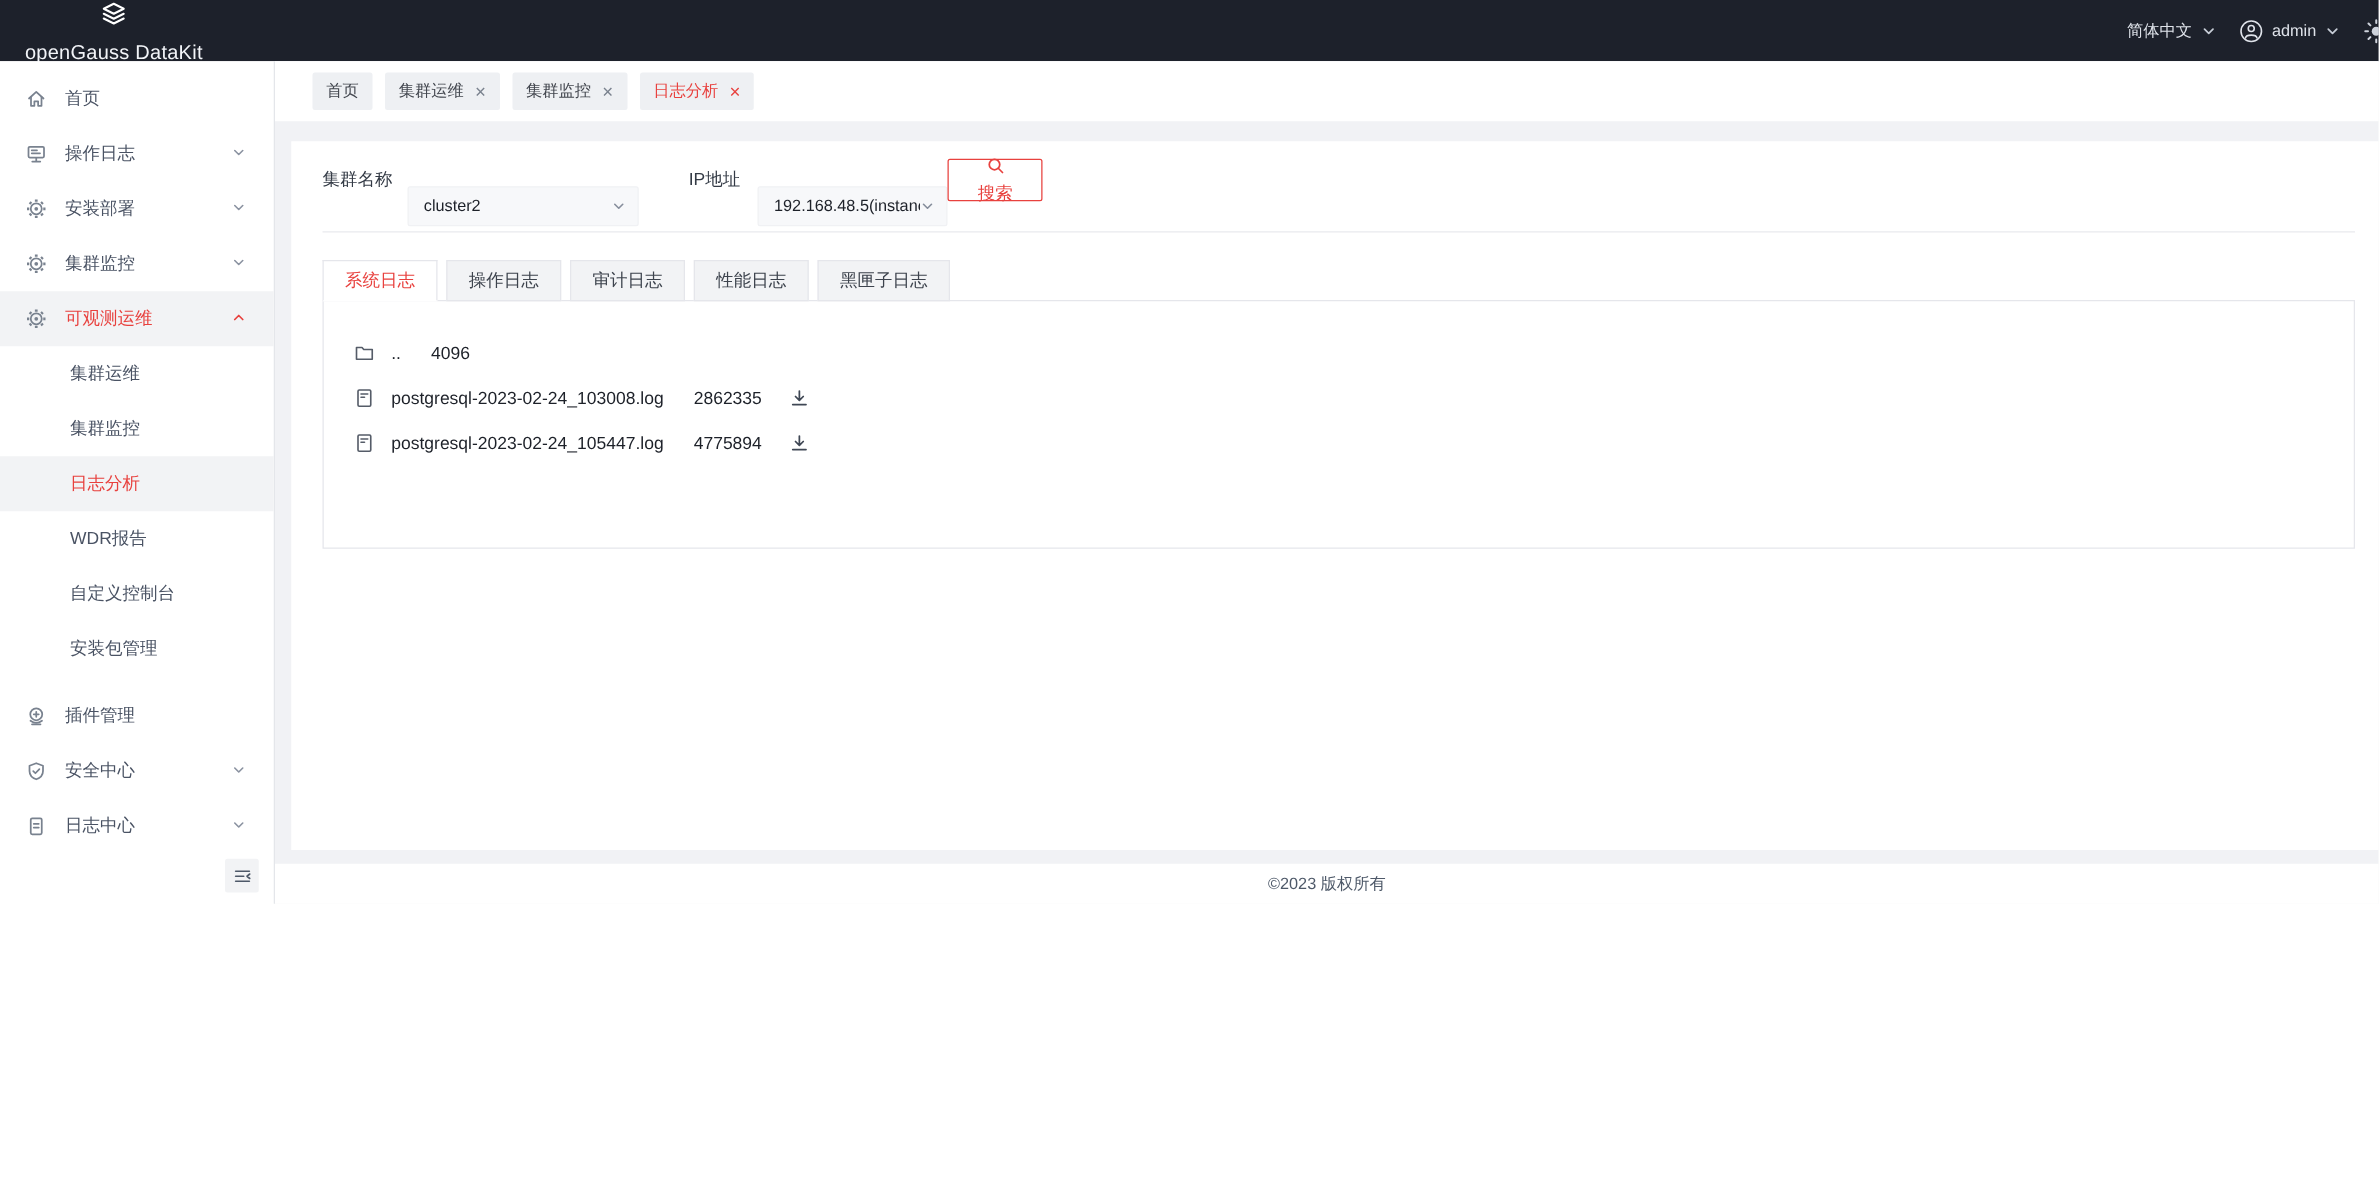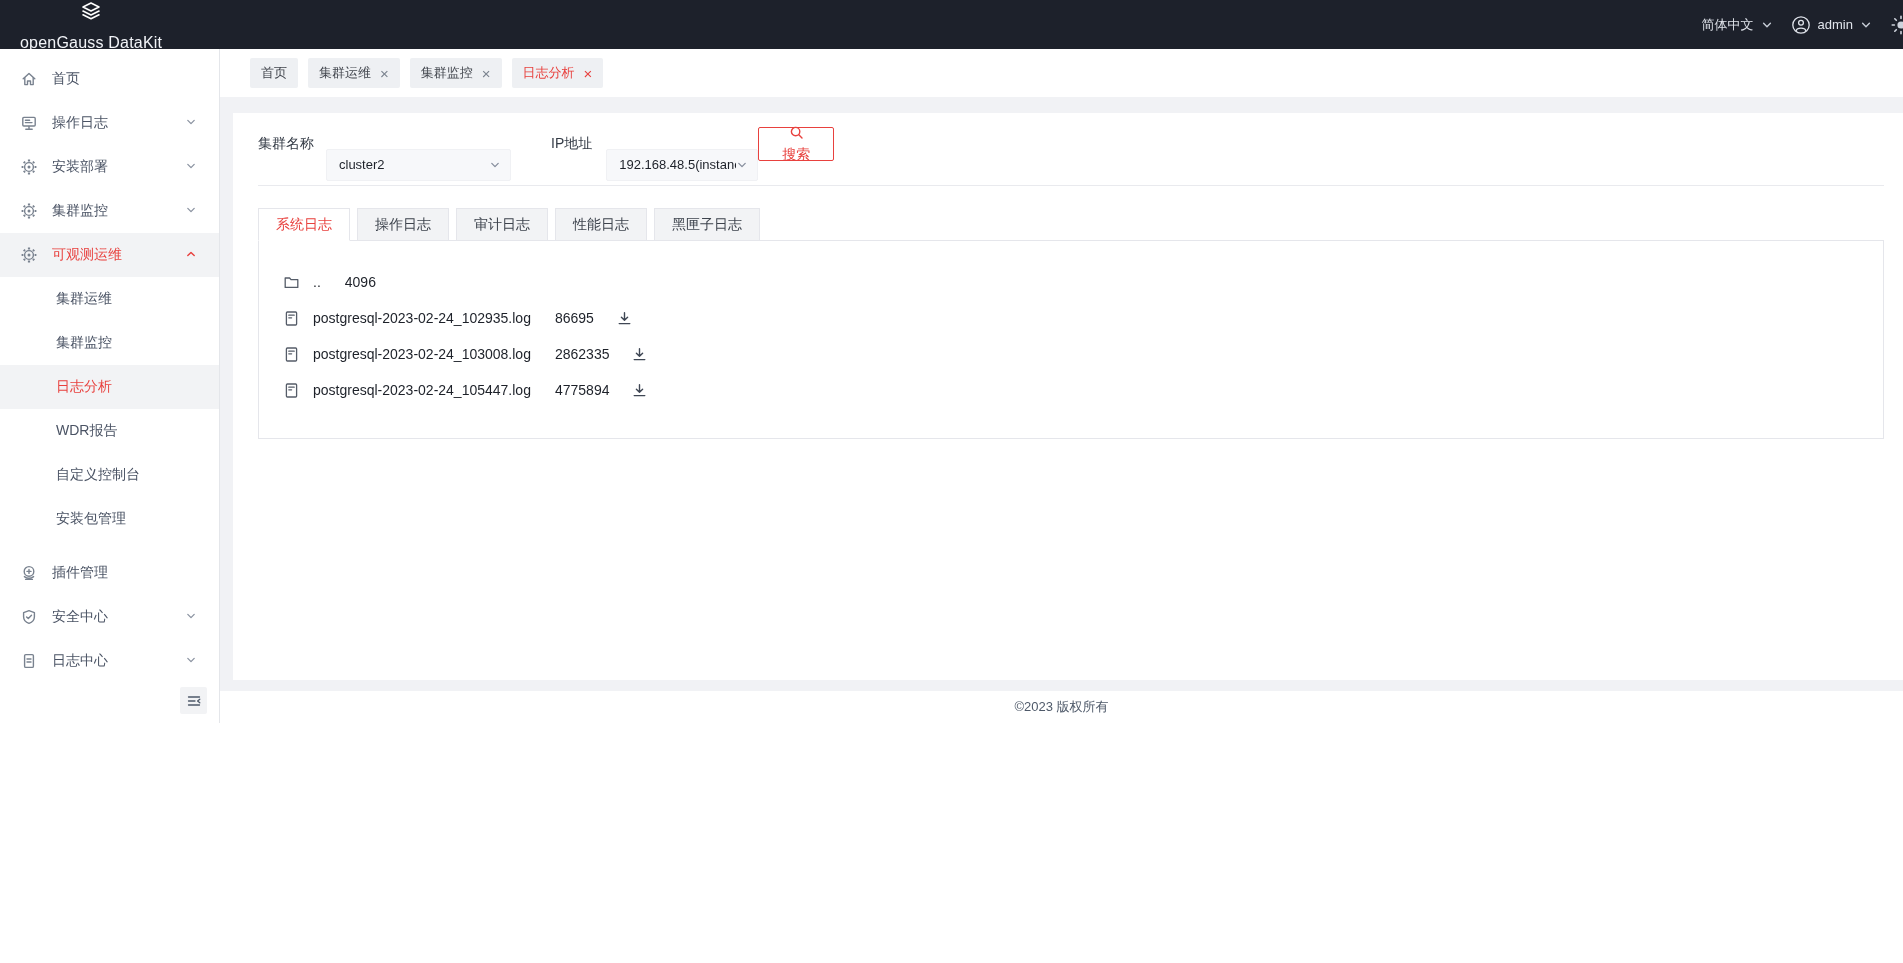--- a/index.html
+++ b/index.html
@@ -367,37 +367,20 @@
             <span class="fr-name">..</span>
             <span class="fr-size">4096</span>
           </div>
           <div class="file-row">
             <span class="fr-icon">
               <svg width="17" height="17" viewBox="0 0 17 17" fill="none" stroke="#555c68" stroke-width="1.3" stroke-linejoin="round" stroke-linecap="round">
                 <rect x="3.4" y="2" width="10.2" height="13" rx="1"></rect>
                   <path d="M5.8 5.2 H11.2 M5.8 7.8 H8.6"></path>
               </svg>
             </span>
-            <span class="fr-name">postgresql-2023-02-24_102935.log</span>
-            <span class="fr-size">86695</span>
-            <button class="dl-btn">
-              <span style="display:inline-flex;">
-                <svg width="17" height="17" viewBox="0 0 17 17" fill="none" stroke="#3f4754" stroke-width="1.4" stroke-linecap="round" stroke-linejoin="round">
-                  <path d="M8.5 2.8 V10 M5.4 7.2 L8.5 10.3 L11.6 7.2 M3.2 13.6 H13.8"></path>
-                </svg>
-              </span>
-            </button>
-          </div>
-          <div class="file-row">
-            <span class="fr-icon">
-              <svg width="17" height="17" viewBox="0 0 17 17" fill="none" stroke="#555c68" stroke-width="1.3" stroke-linejoin="round" stroke-linecap="round">
-                <rect x="3.4" y="2" width="10.2" height="13" rx="1"></rect>
-                  <path d="M5.8 5.2 H11.2 M5.8 7.8 H8.6"></path>
-              </svg>
-            </span>
             <span class="fr-name">postgresql-2023-02-24_103008.log</span>
             <span class="fr-size">2862335</span>
             <button class="dl-btn">
               <span style="display:inline-flex;">
                 <svg width="17" height="17" viewBox="0 0 17 17" fill="none" stroke="#3f4754" stroke-width="1.4" stroke-linecap="round" stroke-linejoin="round">
                   <path d="M8.5 2.8 V10 M5.4 7.2 L8.5 10.3 L11.6 7.2 M3.2 13.6 H13.8"></path>
                 </svg>
               </span>
             </button>
           </div>

